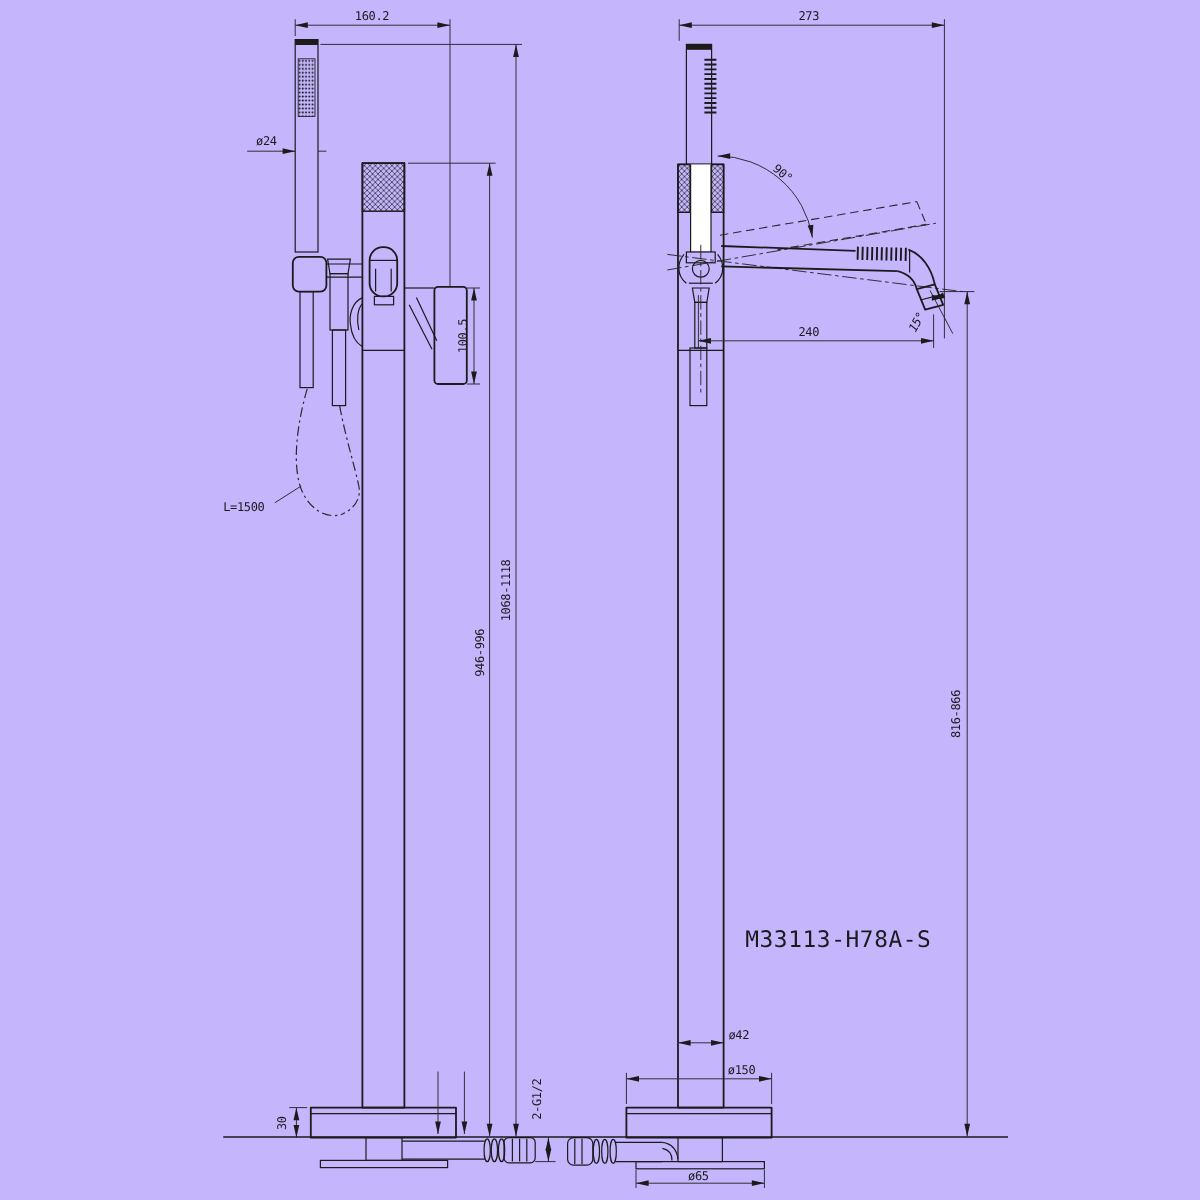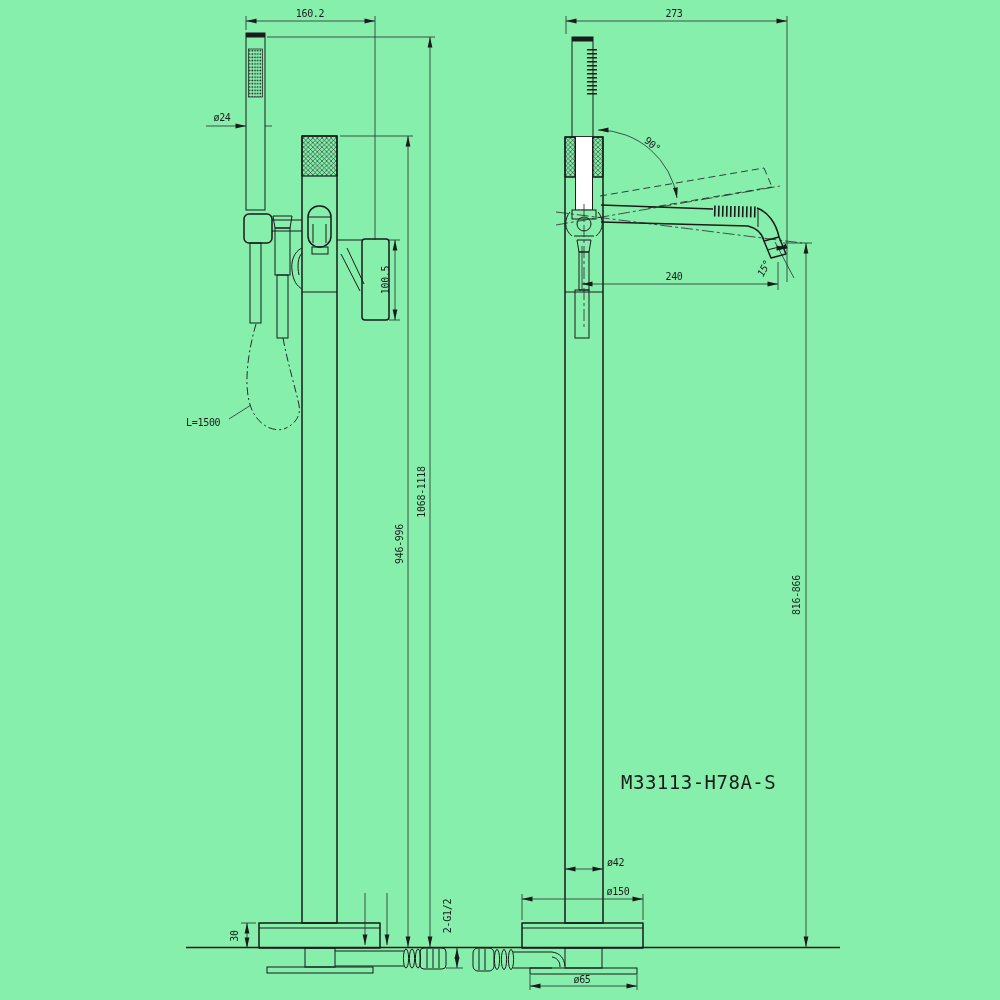--- a/index.html
+++ b/index.html
@@ -1,16 +1,16 @@
 <!DOCTYPE html>
 <html><head>
 <meta charset="utf-8">
 <style>
   html,body{margin:0;padding:0;background:#ffffff;}
-  .stage{width:1000px;height:1000px;position:relative;background:#86efac;overflow:hidden;}
+  .stage{width:1000px;height:1000px;position:relative;background:#c4b5fd;overflow:hidden;}
   svg{position:absolute;left:0;top:0;}
   text{font-family:"DejaVu Sans Mono","Liberation Mono",monospace;fill:#1b1b1b;}
   .dimtxt{font-size:10px;letter-spacing:-0.3px;}
   .modeltxt{font-size:19px;letter-spacing:0.5px;}
   .obj{stroke:#1b1b1b;stroke-width:1.5;fill:none;stroke-linejoin:round;}
   .objthin{stroke:#1b1b1b;stroke-width:1;fill:none;}
   .fillb{fill:#1b1b1b;stroke:none;}
   .dim{stroke:#2a2a2a;stroke-width:0.8;fill:none;}
   .cl{stroke:#2a2a2a;stroke-width:0.8;fill:none;stroke-dasharray:12 3 3 3;}
   .dash{stroke:#2a2a2a;stroke-width:0.9;fill:none;stroke-dasharray:7 4;}

